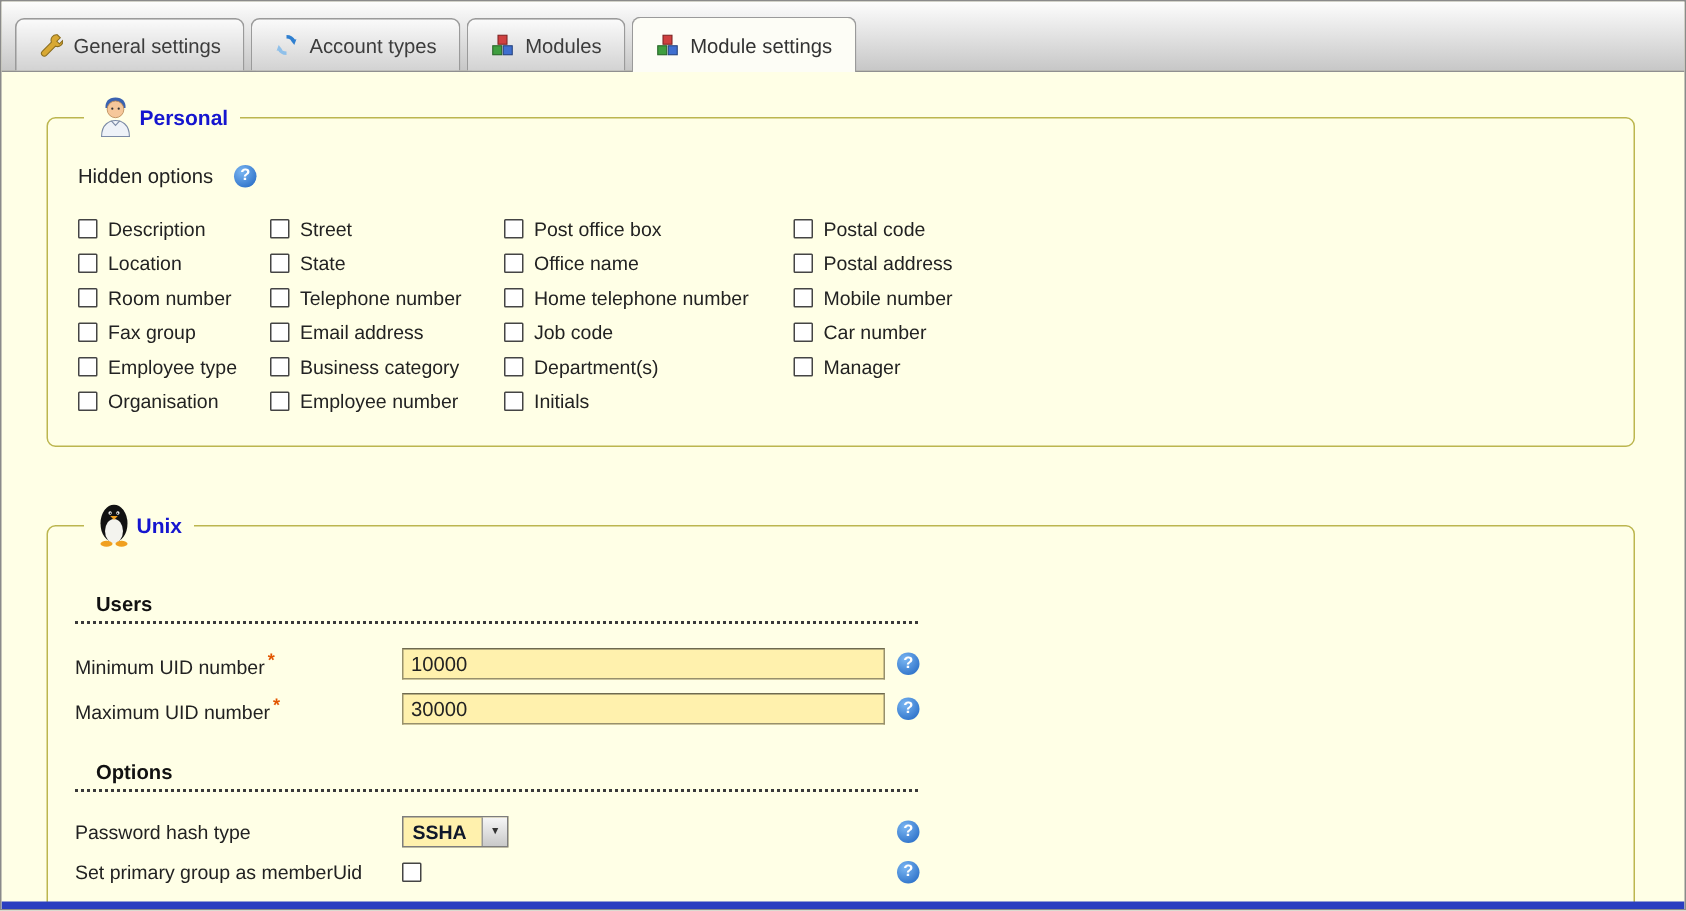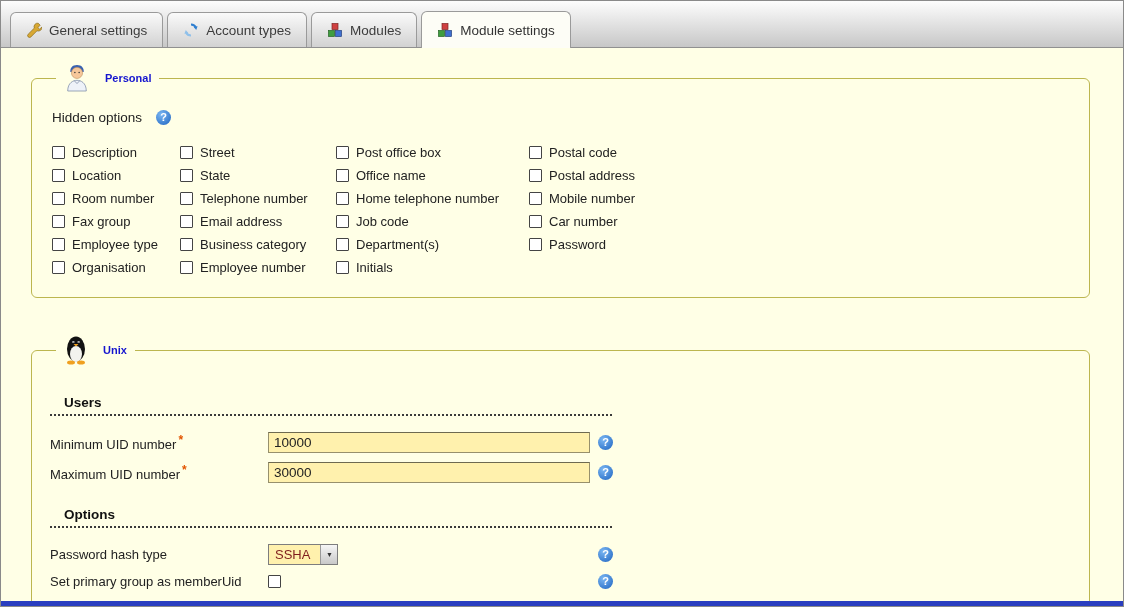--- a/index.html
+++ b/index.html
@@ -29,22 +29,22 @@
   .ticon { width:16px; height:16px; display:inline-flex; }
 
   
   .content { padding:16px 0 0 0; }
 
   fieldset.section {
     border:1px solid #bcb64f; border-radius:6px;
     margin:0 33px 0 30px; padding:4px 18px 16px 18px; position:relative;
   }
   fieldset.section legend {
-    display:flex; align-items:center; gap:15px; padding:0 8px; margin-left:6px;
-    color:#1515cf; font-weight:bold; font-size:11px;
+    display:flex; align-items:center; gap:3px; padding:0 8px; margin-left:6px;
+    color:#1515cf; font-weight:bold; font-size:14px;
   }
 
   
   .hiddenrow { display:flex; align-items:center; gap:14px; margin:14px 0 20px 2px;
     font-size:13.5px; color:#222; }
   .cbgrid {
     display:grid; grid-template-columns:128px 156px 193px 220px;
     row-gap:8px; margin-left:2px; padding-bottom:6px;
   }
   .cb { display:flex; align-items:center; gap:7px; font-size:13px; color:#222; cursor:default; }
@@ -68,21 +68,21 @@
   .ctrl { width:330px; flex:0 0 auto; display:flex; align-items:center; }
   input.text {
     width:322px; height:21px; background:#fff1ad;
     border:1px solid #97906c; border-top-color:#6e6a50;
     padding:1px 5px; font-size:13.5px; font-family:inherit; color:#222;
   }
   .select {
     display:inline-flex; align-items:stretch; height:21px;
     background:#fff1ad; border:1px solid #7d7d7d; cursor:pointer;
   }
-  .select .sel-text { padding:2px 10px 0 6px; font-size:13px; color:#7f1d1d; }
+  .select .sel-text { padding:2px 10px 0 6px; font-size:13px; color:#0f172a;font-weight:bold; }
   .select .sel-btn {
     width:17px; background:linear-gradient(#f6f6f6,#c9c9c9);
     border-left:1px solid #999; display:flex; align-items:center;
     justify-content:center; font-size:7px; color:#333;
   }
   .help {
     width:15px; height:15px; border-radius:50%;
     background:radial-gradient(circle at 35% 30%, #7ab6f2, #1d63c0);
     color:#fff; font-weight:bold; font-size:11px; line-height:1;
     display:inline-flex; align-items:center; justify-content:center;
@@ -243,21 +243,21 @@
         <label class="cb">
             <input class="box" type="checkbox" style="">
             <span>Business category</span>
           </label>
         <label class="cb">
             <input class="box" type="checkbox" style="">
             <span>Department(s)</span>
           </label>
         <label class="cb">
             <input class="box" type="checkbox" style="">
-            <span>Password</span>
+            <span>Manager</span>
           </label>
 
         <label class="cb">
             <input class="box" type="checkbox" style="">
             <span>Organisation</span>
           </label>
         <label class="cb">
             <input class="box" type="checkbox" style="">
             <span>Employee number</span>
           </label>

